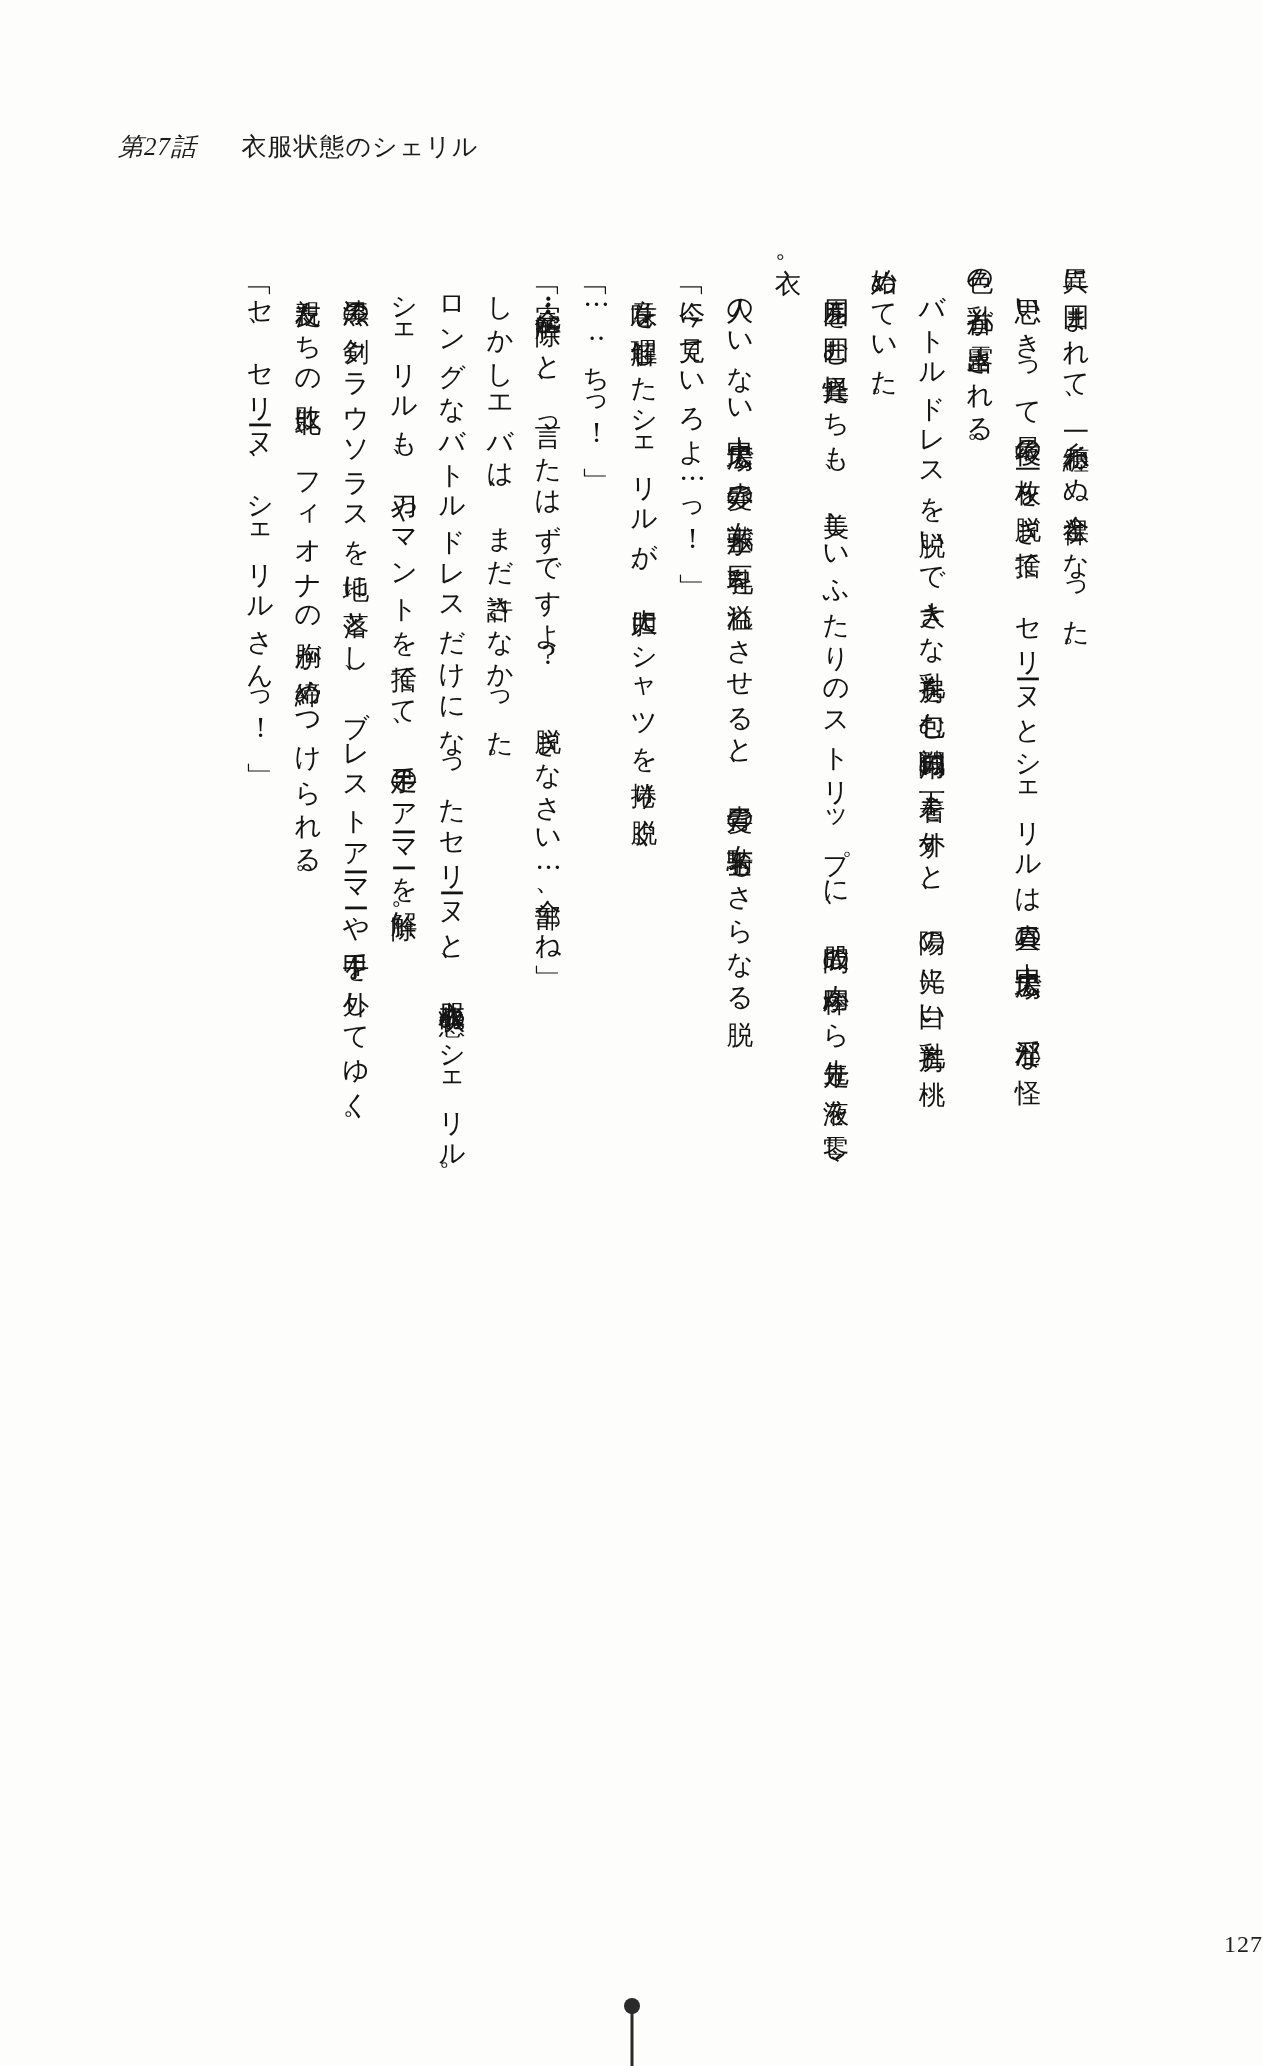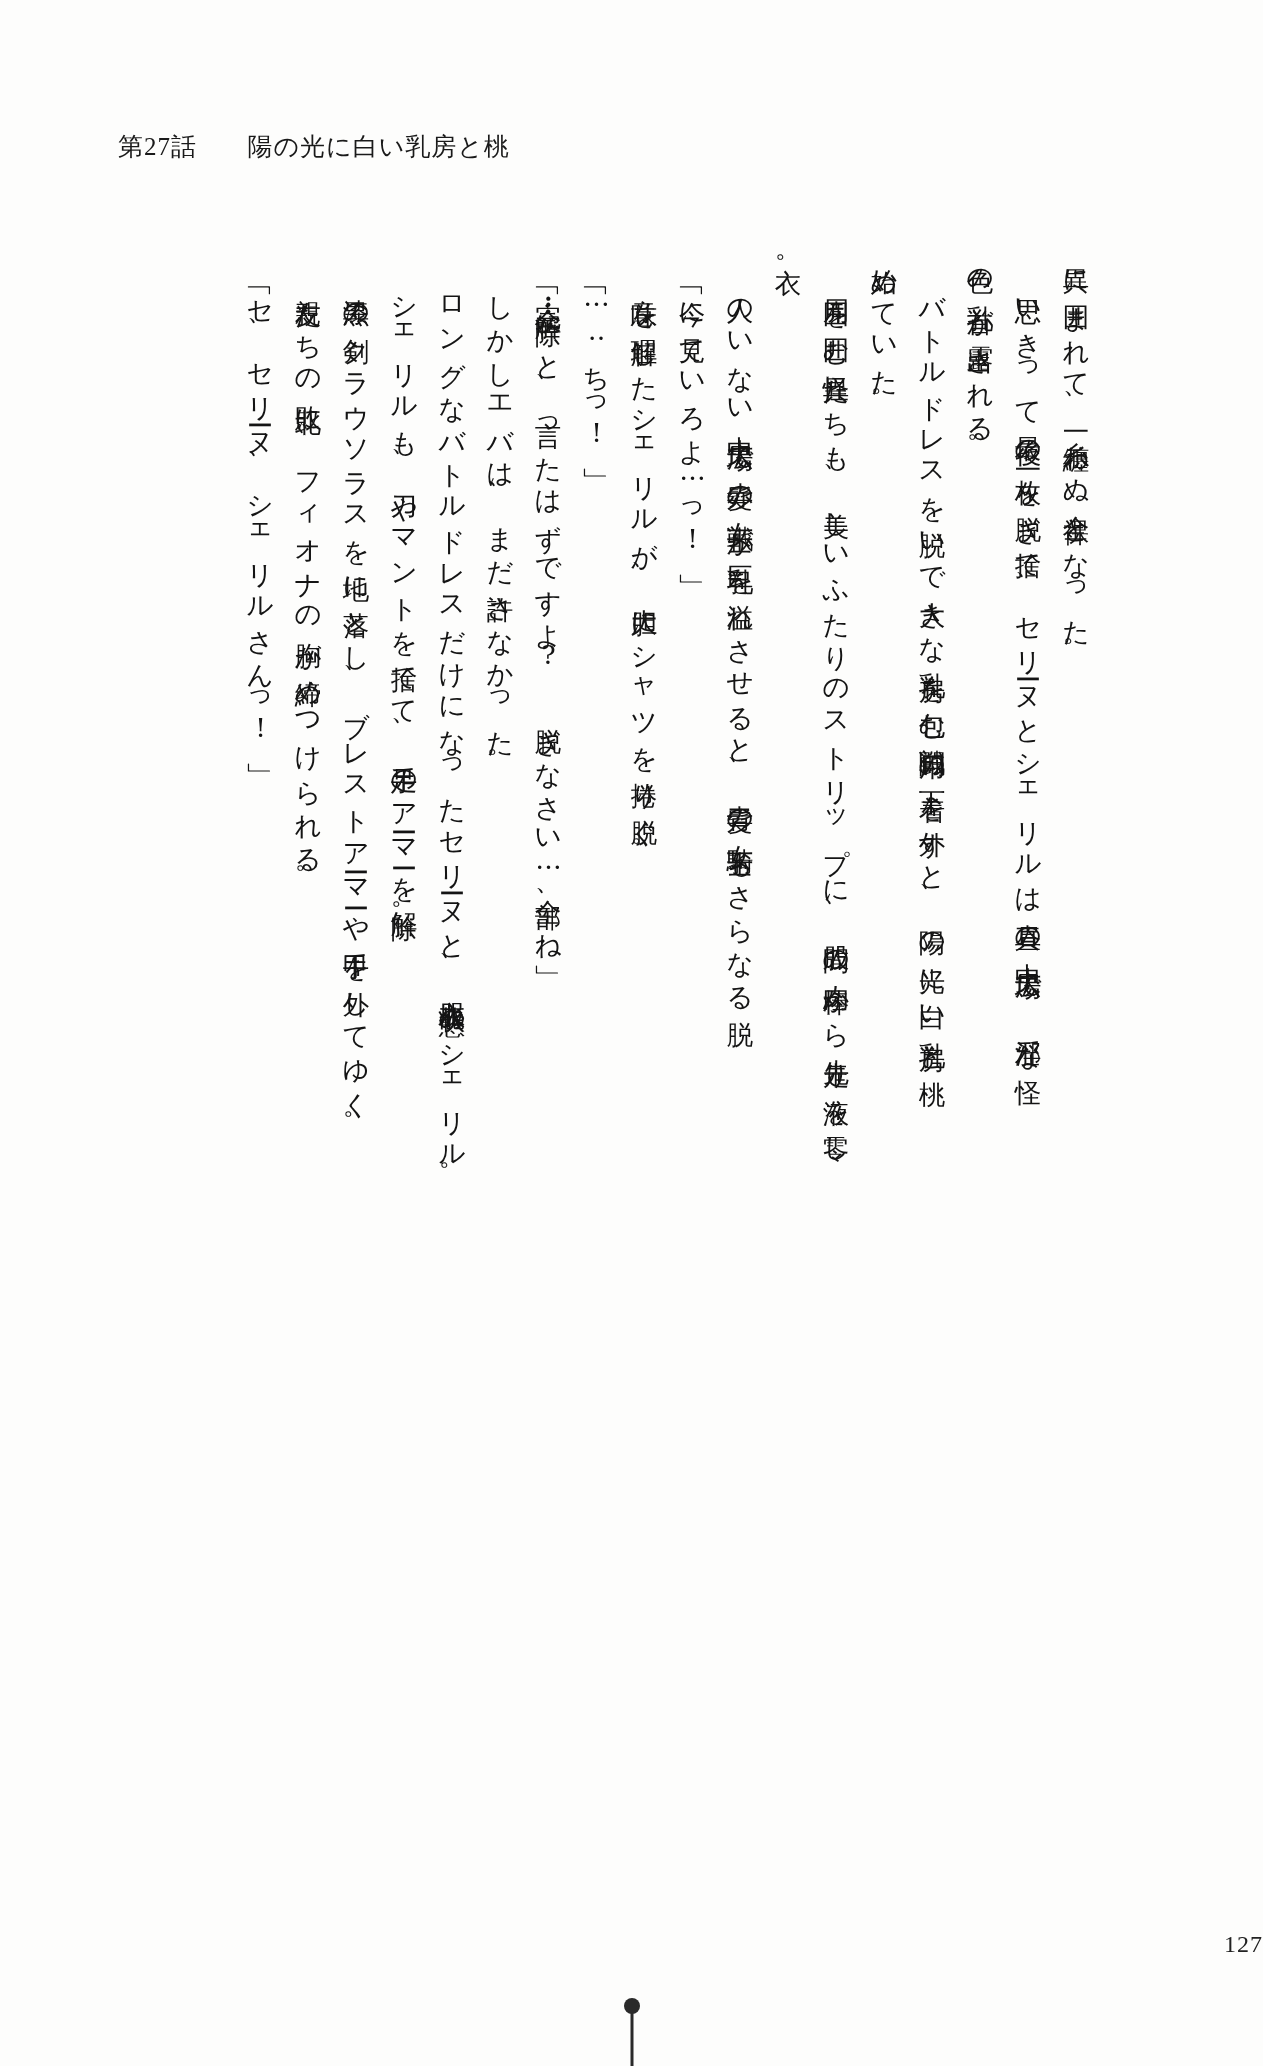--- a/index.html
+++ b/index.html
@@ -26,21 +26,22 @@
   .running-head {
     position: absolute;
     top: 130px;
     left: 118px;
     font-size: 25px;
     letter-spacing: 1px;
     color: #1a1a1a;
     white-space: nowrap;
   }
   .running-head .num {
-    margin-right: 14px;
+    margin-right: 8px;
+    font-style: italic;
   }
   .running-head .gap {
     display: inline-block;
     width: 22px;
   }
 
   
   .body-block {
     position: absolute;
     top: 248px;
@@ -106,21 +107,21 @@
   }
 </style>
 </head>
 <body>
 
 <div class="page">
 
   <div class="running-head">
     <span class="num">第27話</span>
     <span class="gap"></span>
-    <span>陽の光に白い乳房と桃</span>
+    <span>衣服状態のシェリル</span>
   </div>
 
   <div class="body-block">
     <div class="vline indent">「セ、セリーヌ、シェリルさんっ!」</div>
     <div class="vline indent">親友たちの敗北に、フィオナの胸が締めつけられる。</div>
     <div class="vline indent">漆黒の剣クラウソラスを地に落とし、ブレストアーマーや手甲を外してゆく。</div>
     <div class="vline indent">シェリルも、刀やマントを捨てて、手足のアーマーを解除。</div>
     <div class="vline indent">ロングなバトルドレスだけになったセリーヌと、衣服状態のシェリル。</div>
     <div class="vline indent">しかしエバは、まだ許さなかった。</div>
     <div class="vline indent">「完・全・解・除…と、言ったはずですよ? 脱ぎなさい…全部、ね」</div>

